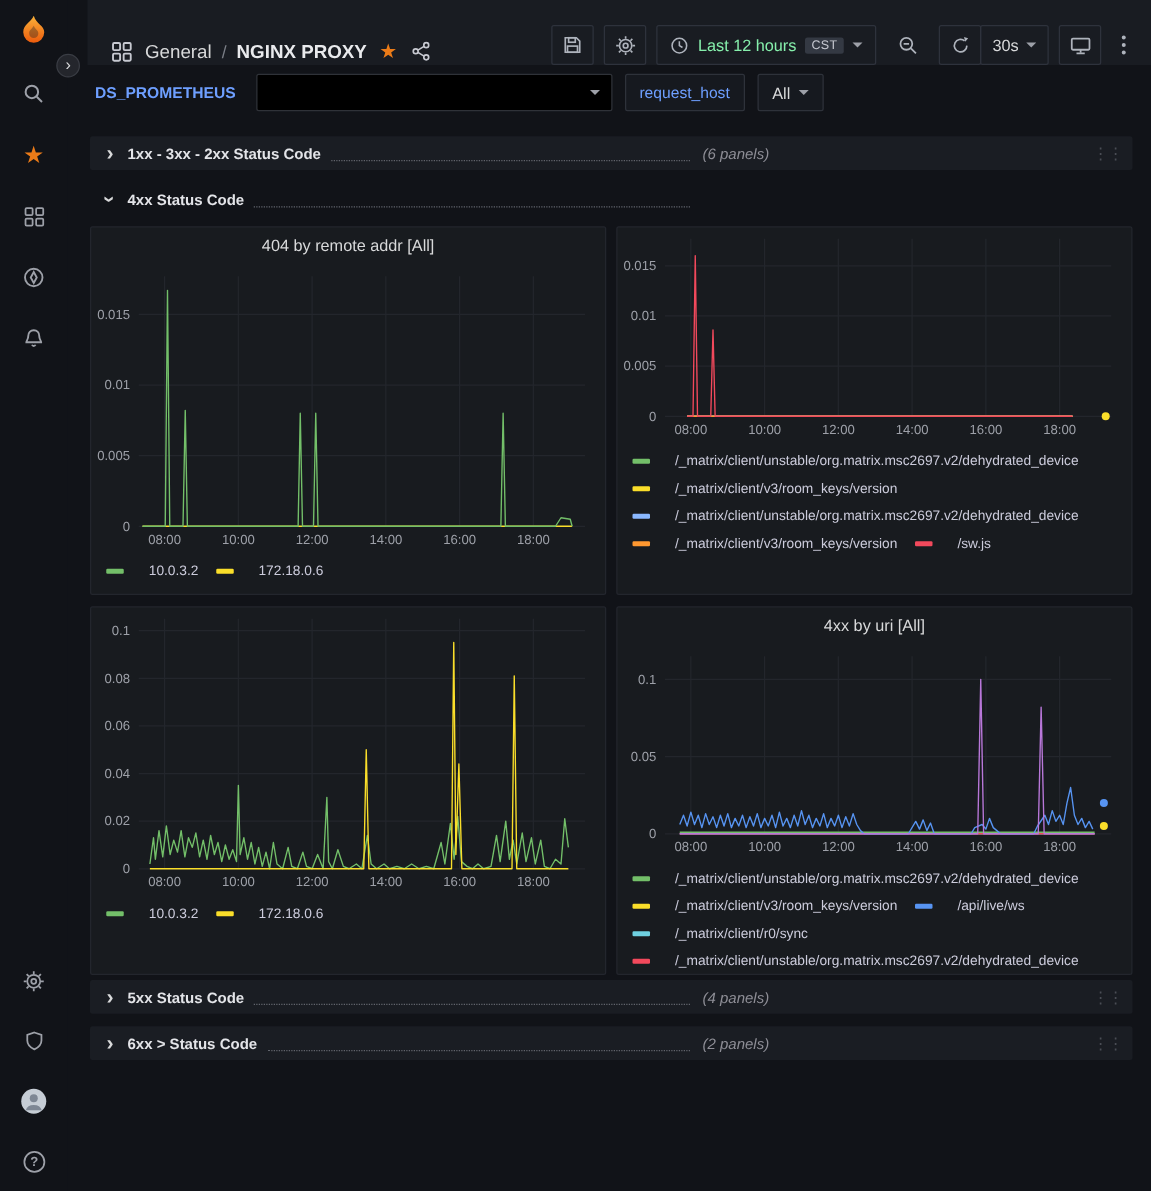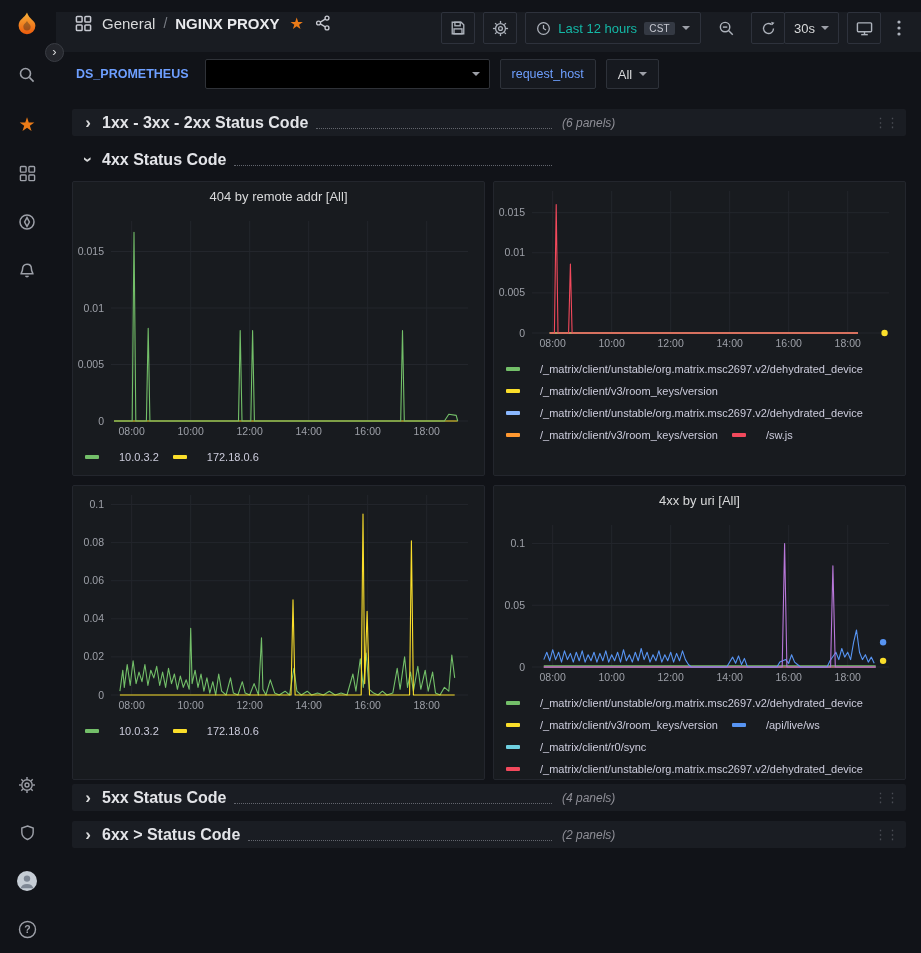--- a/index.html
+++ b/index.html
@@ -11,31 +11,31 @@
   .sb-top { display:flex; flex-direction:column; align-items:center; gap:21px; }
   .sb-logo { width:30px; height:30px; display:flex; align-items:center; justify-content:center; cursor:pointer; }
   .sb-item { width:28px; height:28px; display:flex; align-items:center; justify-content:center; cursor:pointer; color:#9DA0A8; }
   .sb-item svg { display:block; }
   .sb-star { color:#EB7B18; font-size:19px; line-height:1; }
   .sb-spacer { flex:1; }
   .sb-bottom { display:flex; flex-direction:column; align-items:center; gap:20px; }
   .expand-pill { position:absolute; left:45px; top:43px; width:19px; height:19px; border-radius:50%; background:#24262C; border:1px solid #3A3D44; color:#D8D9DA; font-size:13px; line-height:16px; text-align:center; cursor:pointer; z-index:9; }
 
   
-  .topbar { position:absolute; left:56px; right:0; top:0; height:52px; background:#191C22; display:flex; align-items:flex-start; padding:0 12px 0 16px;margin-top:12px; }
+  .topbar { position:absolute; left:70px; right:0; top:0; height:52px; background:#191C22; display:flex; align-items:flex-end; padding:0 12px 0 16px; }
   .tb-left { display:flex; align-items:center; gap:8px; }
   .tb-crumb-section { font-size:15px; color:#D8D9DA; cursor:pointer; }
   .tb-sep { color:#7B7F87; font-size:14px; }
   .tb-crumb-title { font-size:15px; font-weight:600; color:#E9EAED; cursor:pointer; }
   .tb-star { color:#EB7B18; font-size:16px; cursor:pointer; margin-left:2px; }
   .tb-right { margin-left:auto; display:flex; align-items:center; gap:8px; }
   .icon-btn { height:32px; min-width:34px; display:flex; align-items:center; justify-content:center; border:1px solid #2E323C; border-radius:2px; background:transparent; cursor:pointer; color:#AEB3BC; }
   .icon-btn.plain { border-color:transparent; }
   .timepicker { height:32px; display:flex; align-items:center; gap:7px; padding:0 10px; border:1px solid #2E323C; border-radius:2px; cursor:pointer; }
-  .tp-label { font-size:13px; color:#14b8a6; white-space:nowrap; }
+  .tp-label { font-size:13px; color:#86efac; white-space:nowrap; }
   .tz-badge { background:#343943; color:#C7C9D1; font-size:10px; padding:1px 5px; border-radius:2px; letter-spacing:.3px; }
   .caret { width:0; height:0; border-left:4px solid transparent; border-right:4px solid transparent; border-top:4px solid #9DA0A8; display:inline-block; }
   .btn-joined { display:flex; }
   .btn-joined .icon-btn:last-child { margin-left:-1px; gap:6px; padding:0 9px; font-size:13px; color:#D8D9DA; }
 
   
   .subbar { position:absolute; left:54px; right:0; top:52px; height:44px; display:flex; align-items:center; gap:10px; padding:0 16px; background:#111318; }
   .var-label { color:#6E9FFF; font-size:12.5px; font-weight:700; padding:6px 6px; cursor:pointer; }
   .host-select { width:285px; height:30px; background:#000; border:1px solid #2F3238; border-radius:2px; display:flex; align-items:center; justify-content:flex-end; padding:0 9px; cursor:pointer; }
   .pill-box { height:30px; display:flex; align-items:center; gap:7px; padding:0 11px; border:1px solid #2E323A; border-radius:2px; background:#16191F; cursor:pointer; }
@@ -43,21 +43,21 @@
   .pill-box.white { color:#D8D9DA; font-size:13px; }
 
   
   .content { position:absolute; left:54px; right:0; top:96px; bottom:0; padding:0 15px 0 18px; overflow:hidden; }
   .row-strip { height:27px; display:flex; align-items:center; background:#1A1D23; border-radius:2px; padding:0 8px; margin-bottom:10px; cursor:pointer; }
   .row-strip.first { margin-top:13px; }
   .row-header { height:27px; display:flex; align-items:center; padding:0 8px; margin:2px 0 8px; cursor:pointer; }
   .row-left { display:flex; align-items:center; width:472px; min-width:0; }
   .row-chevron { color:#D8D9DA; font-size:17px; font-weight:700; width:16px; text-align:center; line-height:1; display:inline-block; }
   .row-chevron.open { transform:rotate(90deg); }
-  .row-title { font-size:16px; font-weight:600; color:#E3E4E8; margin:0 8px 0 6px; white-space:nowrap; }
+  .row-title { font-size:12px; font-weight:600; color:#E3E4E8; margin:0 8px 0 6px; white-space:nowrap; }
   .row-dots { flex:1; height:13px; border-bottom:1px dotted #62656D; }
   .row-count { font-size:12px; font-style:italic; color:#8E8E96; margin-left:10px; white-space:nowrap; }
   .row-spacer { flex:1; }
   .drag-handle { color:#4A4D55; letter-spacing:-1px; font-size:13px; cursor:grab; user-select:none; }
 
   .panel-grid { display:grid; grid-template-columns:1fr 1fr; gap:9px 8px; margin-bottom:4px; }
   .panel { height:295px; background:#181B1F; border:1px solid #23262D; border-radius:2px; display:flex; flex-direction:column; overflow:hidden; }
   .panel-title { height:30px; line-height:30px; text-align:center; font-size:13px; font-weight:500; color:#D8D9DA; cursor:pointer; white-space:nowrap; overflow:hidden; }
   .chart { width:100%; }
   .chart-tall { height:228px; }

